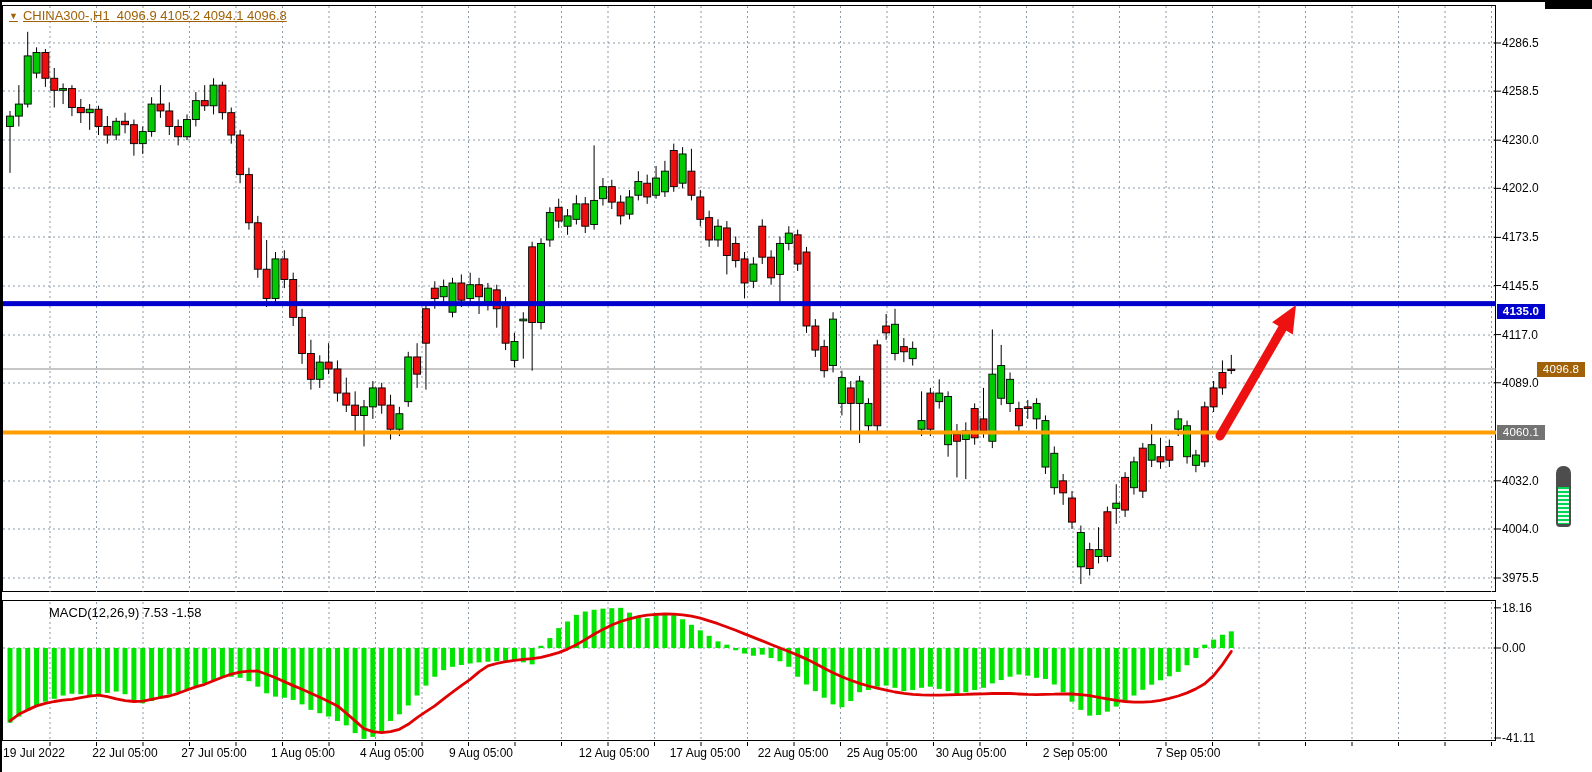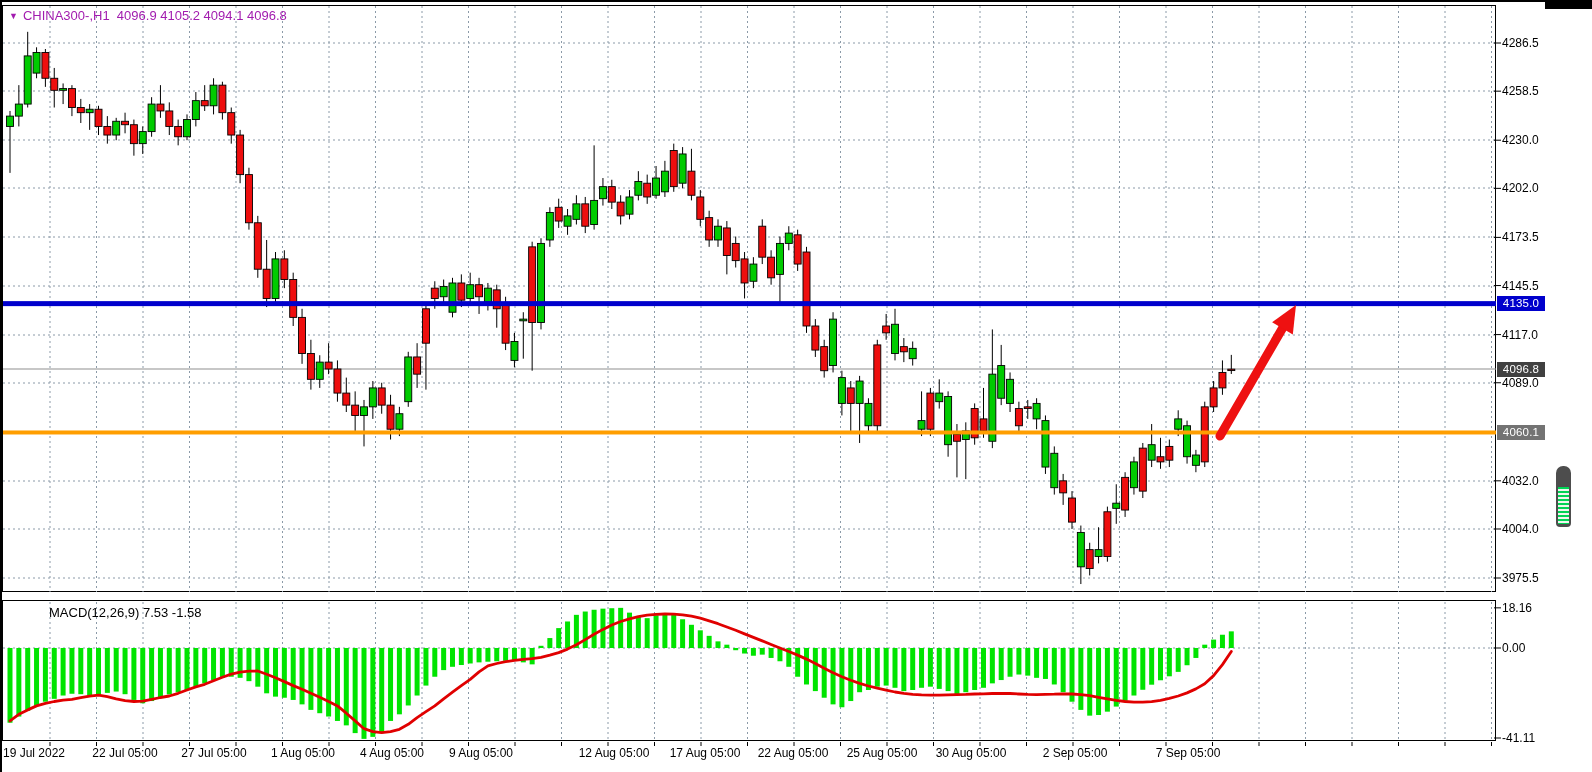--- a/index.html
+++ b/index.html
@@ -5,21 +5,21 @@
   html,body{margin:0;padding:0;background:#ffffff;}
   body{width:1592px;height:772px;position:relative;overflow:hidden;
        font-family:"Liberation Sans",sans-serif;-webkit-font-smoothing:none;}
   .abs{position:absolute;}
   #win-top-border{left:0;top:0;width:1592px;height:2px;background:#000;}
   #win-left-border{left:0;top:0;width:2px;height:772px;background:#000;}
   #corner-block{left:1545px;top:0;width:47px;height:9px;background:#000;}
   #main-pane{left:2px;top:5px;width:1494px;height:587px;border:1px solid #000;box-sizing:border-box;background:#fff;}
   #macd-pane{left:2px;top:600px;width:1494px;height:141px;border:1px solid #000;box-sizing:border-box;background:#fff;}
   #chart-svg{left:0;top:0;width:1592px;height:772px;}
-  #chart-title{left:9px;top:8px;font-size:13px;color:#a21caf;white-space:nowrap;z-index:30;}
+  #chart-title{left:9px;top:8px;font-size:13px;color:#a16207;white-space:nowrap;z-index:30;text-decoration:underline;}
   #chart-title .tri{font-size:9px;margin-right:5px;position:relative;top:-1px;}
   #macd-label{left:9px;top:605px;font-size:13px;color:#000;white-space:nowrap;z-index:30;margin-left:40px;}
   .badge{left:1497px;width:48px;height:15px;z-index:40;color:#fff;font-size:11.5px;
          line-height:15px;text-align:center;letter-spacing:0.2px;}
   #scroll-thumb{left:1556px;top:466px;width:15px;height:61px;background:#4d4d4d;
                 border-radius:7px 7px 4px 4px;z-index:50;}
   #scroll-thumb .stripes{position:absolute;left:2px;right:2px;bottom:3px;height:37px;
      background:repeating-linear-gradient(to bottom,#00d455 0px,#00d455 2px,#eef7ee 2px,#eef7ee 4px);}
 </style>
 </head>
@@ -604,19 +604,19 @@
     <rect x="1228.8" y="631.354935" width="5" height="16.645065000000045" fill="#00e400"></rect>
     <polyline points="10,720.9 18.85,714.3 27.7,709.9 36.55,705.9 45.4,703.3 54.25,701.5 63.099999999999994,700.2 71.94999999999999,699.3 80.8,697.7 89.64999999999999,696.2 98.5,695.1 107.35,696.6 116.19999999999999,698.8 125.05,700.6 133.89999999999998,701.5 142.75,701.1 151.6,699.3 160.45,697.5 169.29999999999998,696.0 178.15,693.3 187,690.0 195.85,686.9 204.7,684.3 213.54999999999998,680.7 222.39999999999998,677.2 231.25,674.1 240.1,672.1 248.95,671.2 257.79999999999995,671.0 266.65,674.3 275.5,677.8 284.34999999999997,681.6 293.2,685.6 302.05,689.3 310.9,693.3 319.75,697.3 328.59999999999997,701.5 337.45,705.9 346.3,713.2 355.15,720.9 364,728.7 372.84999999999997,731.6 381.7,732.7 390.55,731.6 399.4,729.3 408.25,724.3 417.09999999999997,717.6 425.95,711.7 434.79999999999995,705.9 443.65,698.8 452.5,692.2 461.34999999999997,685.6 470.2,679.4 479.04999999999995,671.9 487.9,665.9 496.75,663.5 505.59999999999997,661.7 514.45,660.4 523.3,659.3 532.15,658.6 541,657.3 549.85,655.1 558.6999999999999,652.6 567.55,649.1 576.4,644.7 585.25,639.6 594.1,634.3 602.9499999999999,629.4 611.8,625.0 620.65,621.5 629.5,618.8 638.35,616.6 647.1999999999999,615.1 656.05,614.4 664.9,614.0 673.75,614.2 682.6,614.8 691.4499999999999,616.2 700.3,618.2 709.15,620.8 718,623.7 726.85,627.0 735.6999999999999,630.3 744.55,633.9 753.4,637.4 762.25,640.9 771.1,644.5 779.9499999999999,648.0 788.8,651.5 797.65,655.1 806.5,659.1 815.35,663.5 824.1999999999999,668.3 833.05,672.8 841.9,676.7 850.75,680.3 859.5999999999999,683.4 868.4499999999999,686.0 877.3,688.2 886.15,690.2 895,692.0 903.8499999999999,693.3 912.6999999999999,694.4 921.55,694.9 930.4,695.1 939.25,695.1 948.0999999999999,694.9 956.9499999999999,694.6 965.8,694.4 974.65,694.0 983.5,693.8 992.3499999999999,693.5 1001.1999999999999,693.3 1010.05,693.5 1018.9,694.0 1027.75,694.4 1036.6,694.6 1045.45,694.4 1054.3,694.2 1063.1499999999999,693.8 1072,694.0 1080.85,694.6 1089.7,695.7 1098.55,697.3 1107.3999999999999,698.8 1116.25,700.4 1125.1,701.5 1133.95,702.2 1142.8,702.2 1151.6499999999999,701.7 1160.5,700.4 1169.35,698.4 1178.2,696.0 1187.05,692.9 1195.8999999999999,688.9 1204.75,683.8 1213.6,675.6 1222.45,664.6 1231.3,651.5" fill="none" stroke="#e00000" stroke-width="2.8" stroke-linejoin="round" stroke-linecap="round"></polyline>
     <line x1="1220" y1="436" x2="1286.244679424494" y2="321.815092044622" stroke="#ee1111" stroke-width="9" stroke-linecap="round"></line>
     <polygon points="1296.0,305.0 1292.8,334.4 1272.1,322.3" fill="#ee1111"></polygon>
   </svg>
 
 <div class="abs" id="chart-title"><span class="tri">▼</span><span>CHINA300-,H1</span>&nbsp;&nbsp;<span>4096.9 4105.2 4094.1 4096.8</span></div>
 
 <div class="abs" id="macd-label">MACD(12,26,9) 7.53 -1.58</div>
 
-<div class="abs badge" id="badge-resistance" style="top: 296px; background: rgb(0, 0, 204);">4135.0</div>
-<div class="abs badge" id="badge-last" style="top: 362px; background: #404040;">4096.8</div>
+<div class="abs badge" id="badge-resistance" style="top: 304px; background: rgb(0, 0, 204); font-weight: bold;">4135.0</div>
+<div class="abs badge" id="badge-last" style="top: 362px; background: #a16207; margin-left: 40px;">4096.8</div>
 <div class="abs badge" id="badge-support" style="top: 425px; background: #737373;">4060.1</div>
 
 <div class="abs" id="scroll-thumb">
     <div class="stripes"></div>
   </div>
 
 </body></html>

